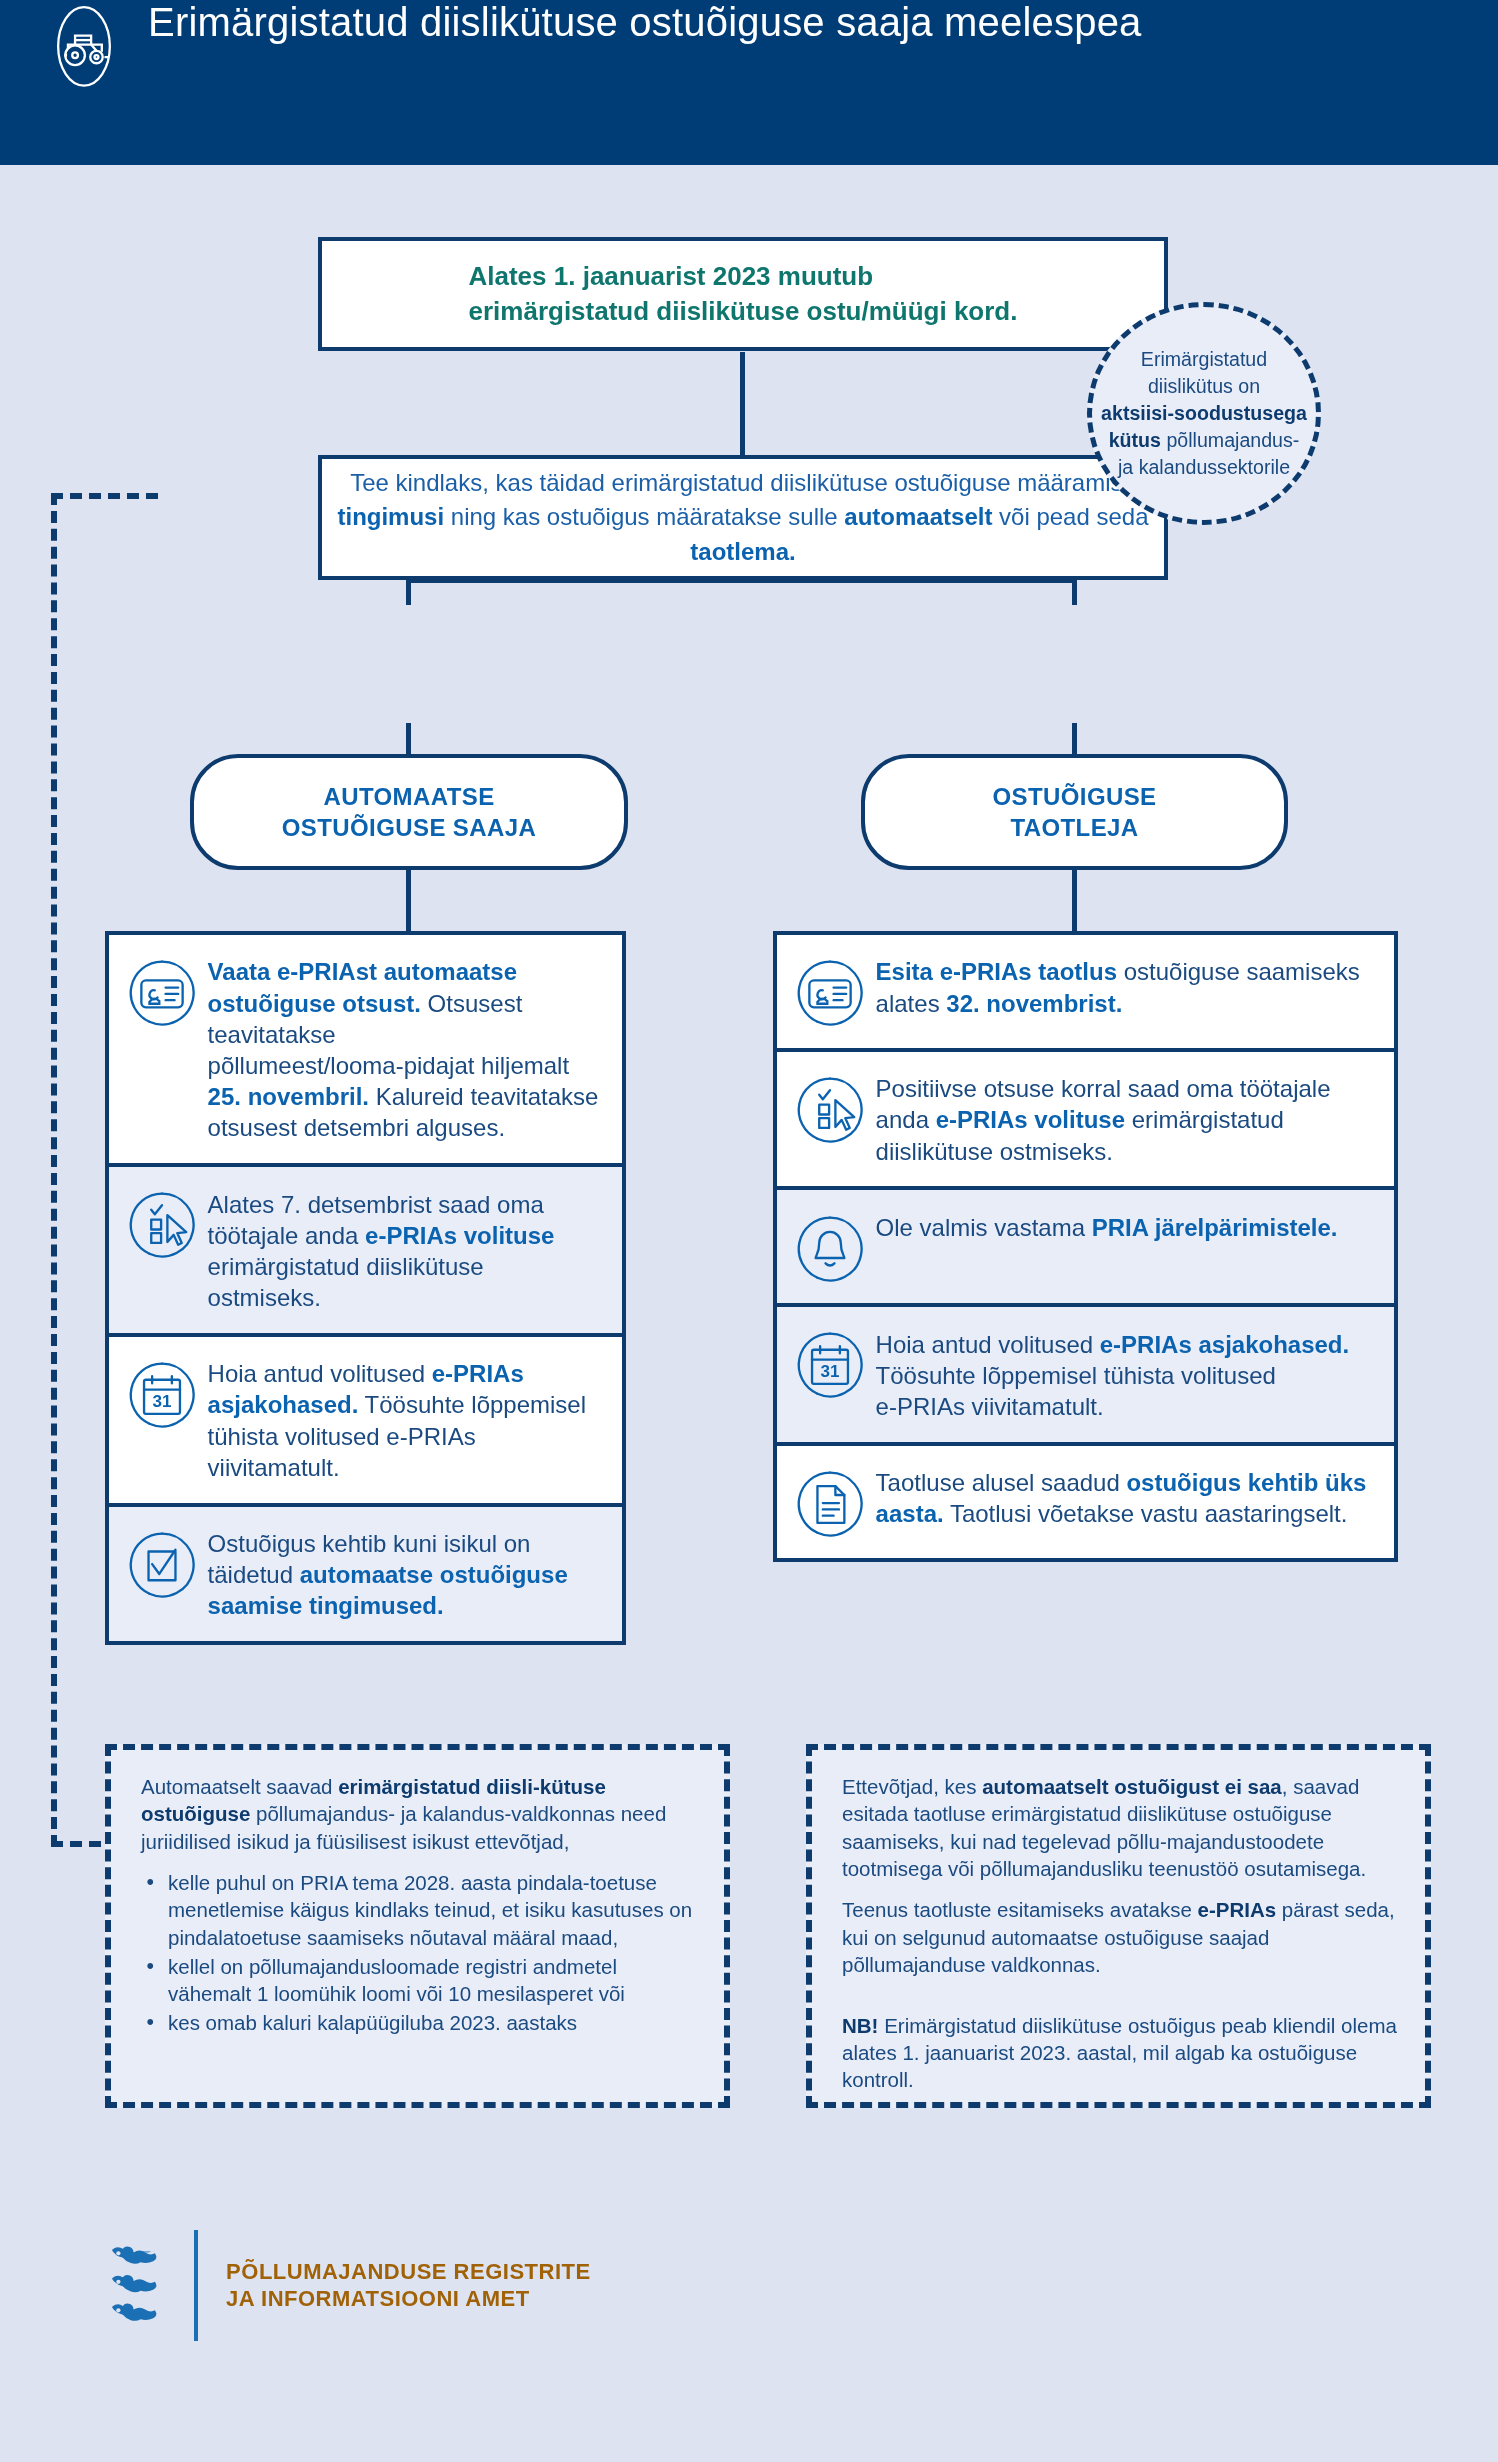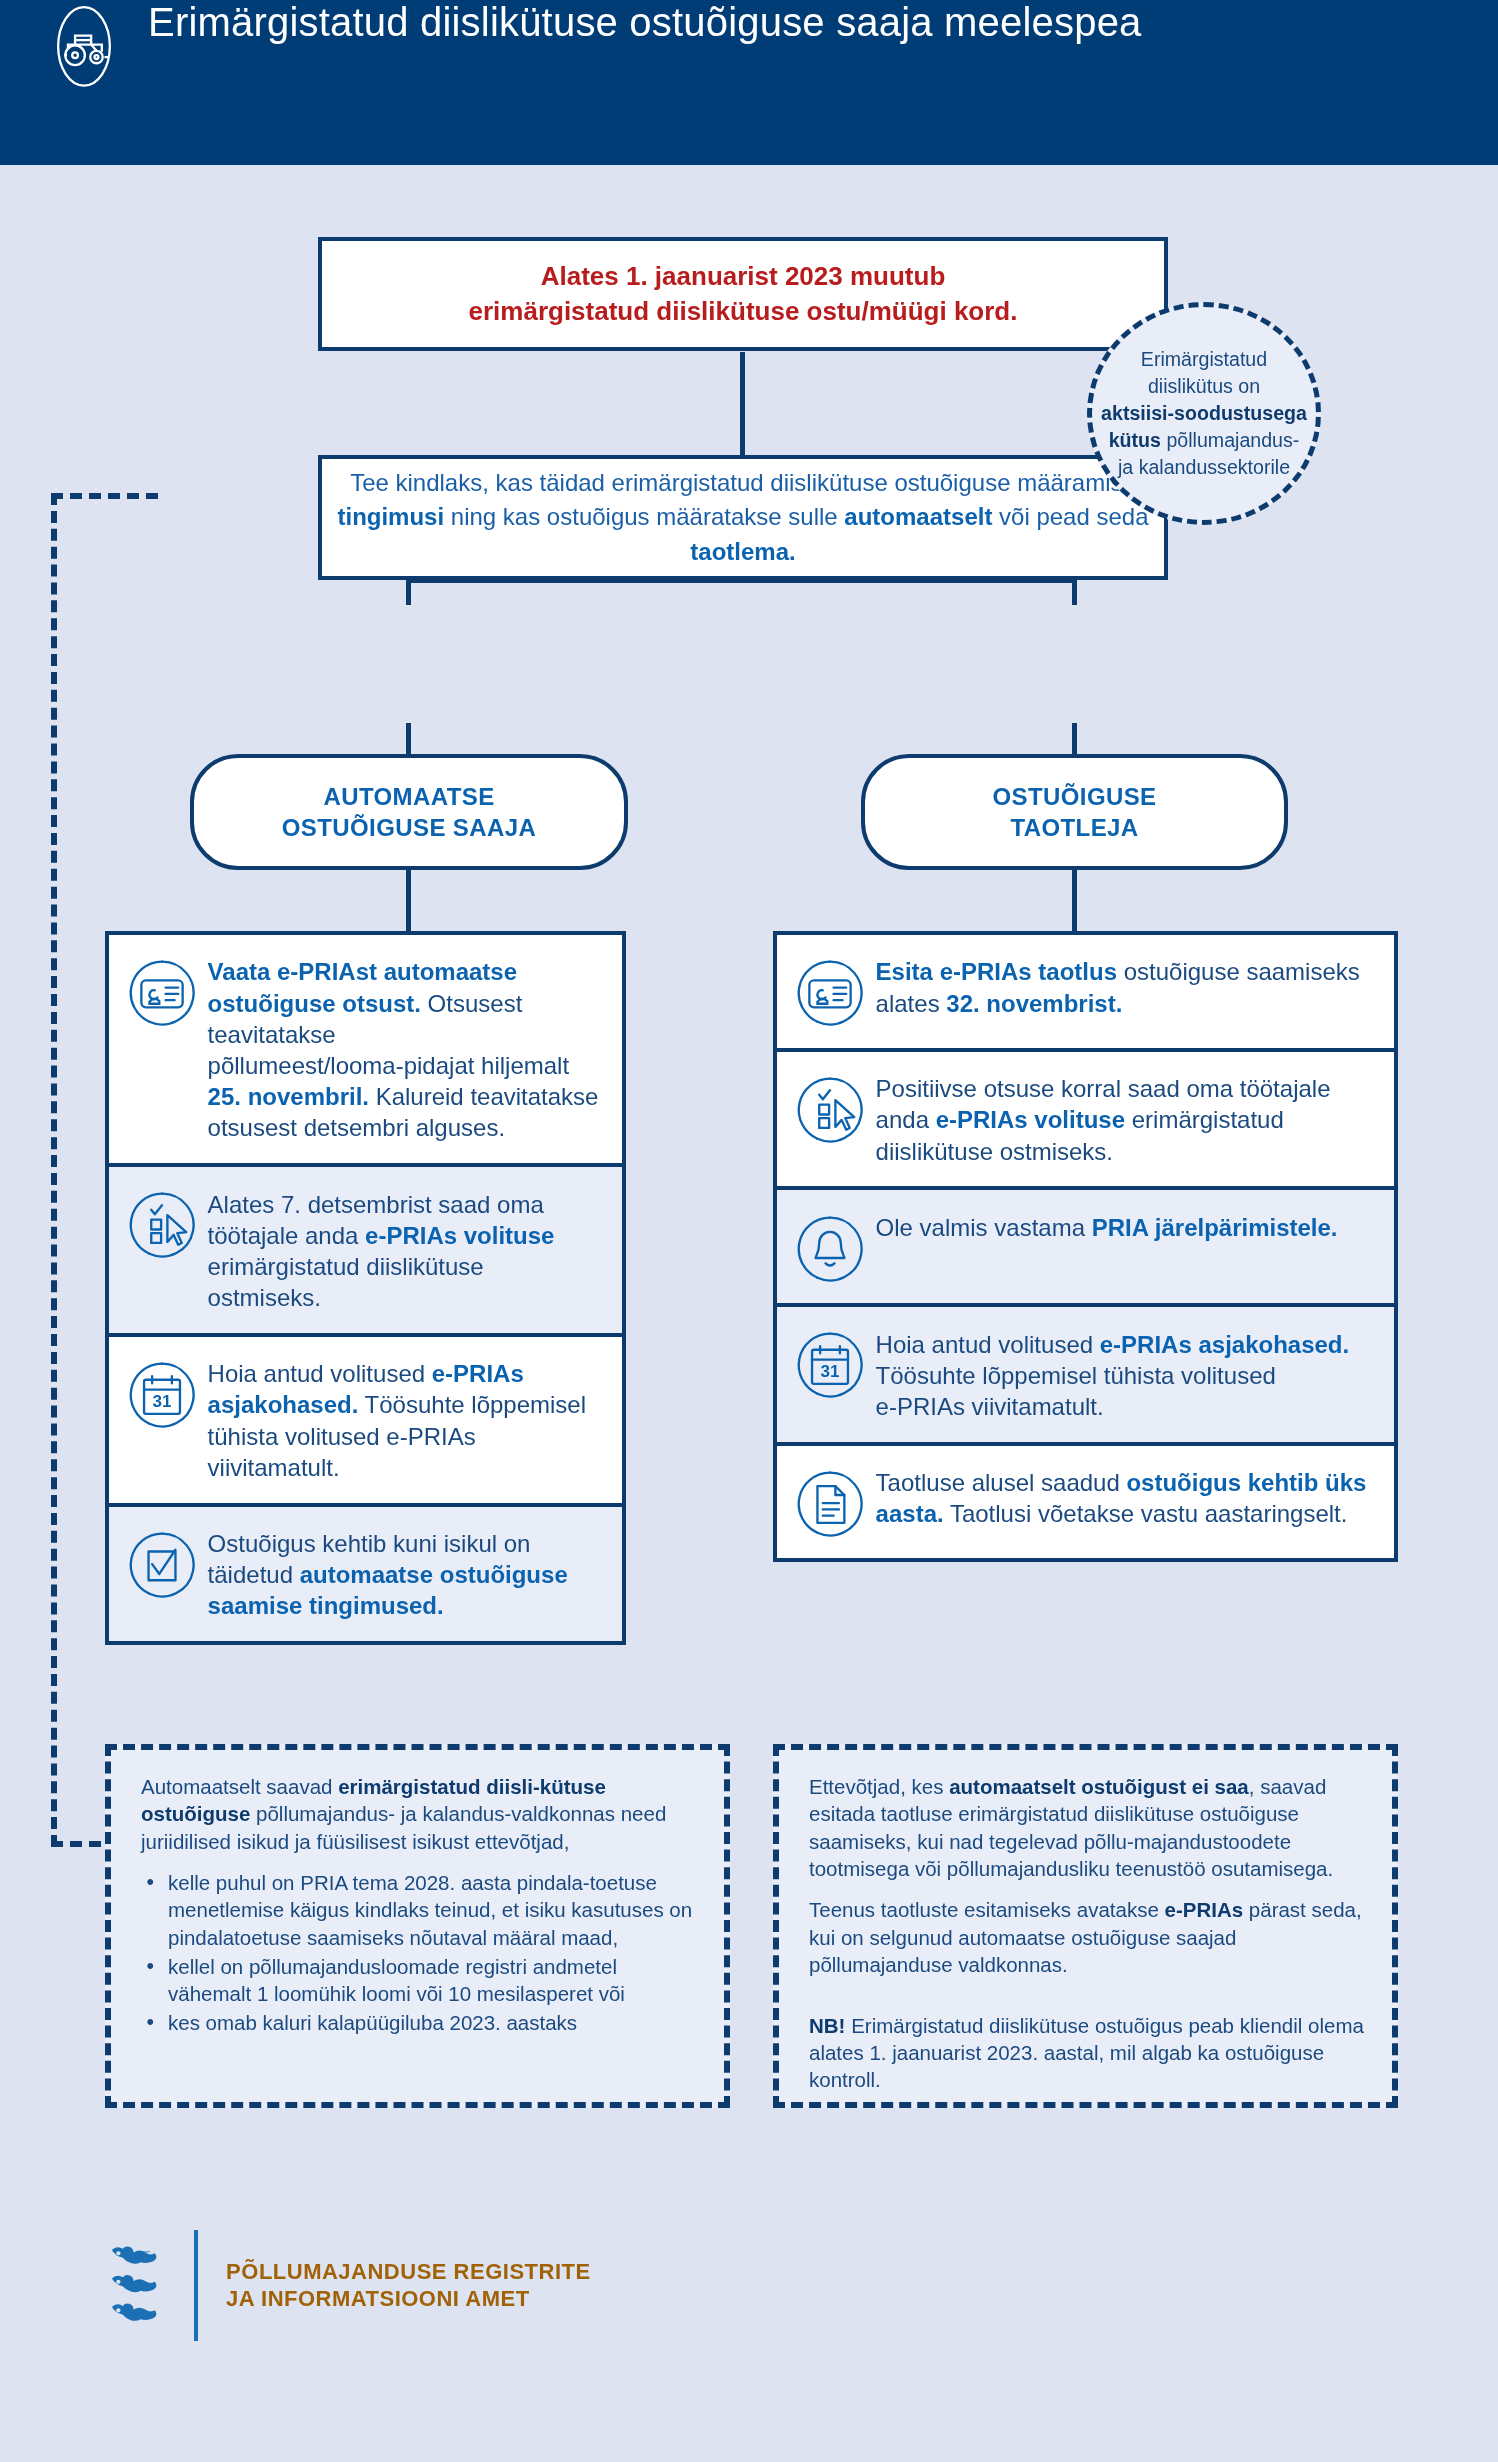--- a/index.html
+++ b/index.html
@@ -32,21 +32,21 @@
     pointer-events: none;
   }
 
   
   .topbox1 {
     position: absolute; left: 318px; top: 237px; width: 850px; height: 114px;
     background: #ffffff; border: 4.5px solid #0d3b6e;
     display: flex; align-items: center; justify-content: center;
   }
   .topbox1 .t {
-    text-align: center; color: #b91c1c; font-size: 26px; font-weight: 700;
+    text-align: left; color: #0f766e; font-size: 26px; font-weight: 700;
     line-height: 1.34;
   }
   .topbox2 {
     position: absolute; left: 318px; top: 455px; width: 850px; height: 125px;
     background: #ffffff; border: 4.5px solid #0d3b6e;
     display: flex; align-items: center; justify-content: center;
   }
   .topbox2 .t {
     text-align: center; color: #1a5fa8; font-size: 24px; font-weight: 400;
     line-height: 1.42;
@@ -111,21 +111,21 @@
     padding-left: 3.6px; padding-top: 1.8px;
   }
   .card-text b { color: #0b63b0; font-weight: 700; }
 
   
   .note {
     position: absolute; background: #e9edf8; border: 6.2px dashed #0d3b6e;
     padding: 23px 27px 27px 30px;
   }
   .note-left  { left: 105px; top: 1744px; width: 625px; height: 364px; }
-  .note-right { left: 773px; top: 1744px; width: 625px; height: 364px; }
+  .note-right { left: 806px; top: 1744px; width: 625px; height: 364px; }
   .note p {
     color: #1a4a80; font-size: 20.5px; line-height: 1.33; margin-bottom: 14.3px;
   }
   .note p:last-child { margin-bottom: 0; }
   .note p b { color: #0d3b6e; font-weight: 700; }
   .note ul { list-style: none; margin: 0; padding: 0; }
   .note li {
     color: #1a4a80; font-size: 20.5px; line-height: 1.33;
     padding-left: 27px; position: relative; margin-bottom: 1.8px;
   }

